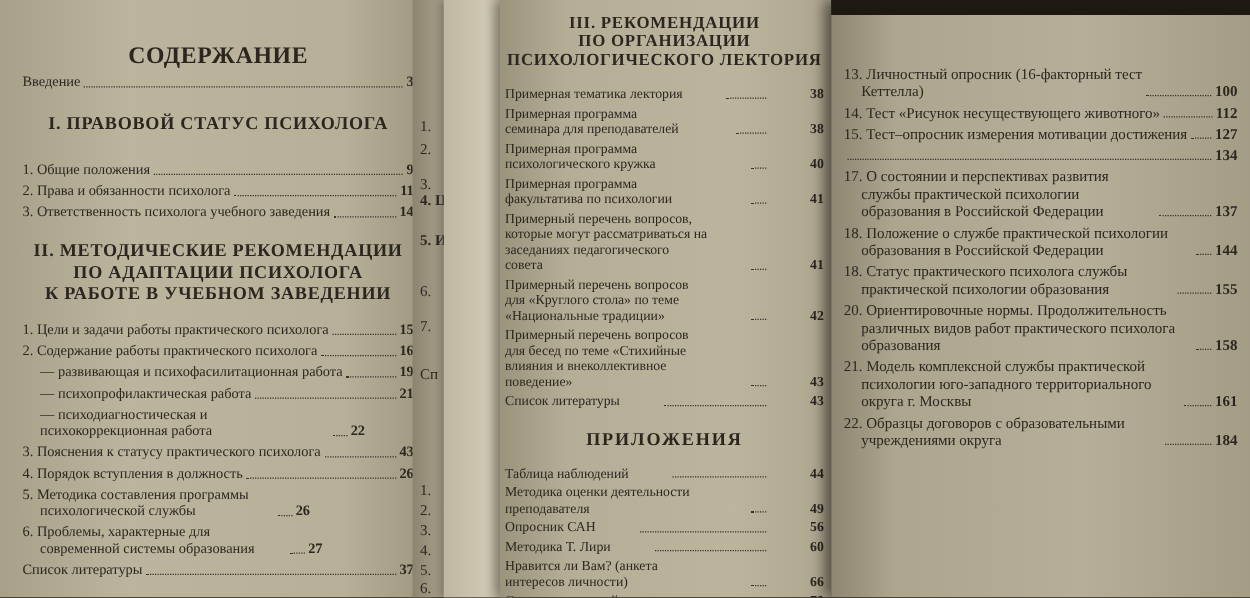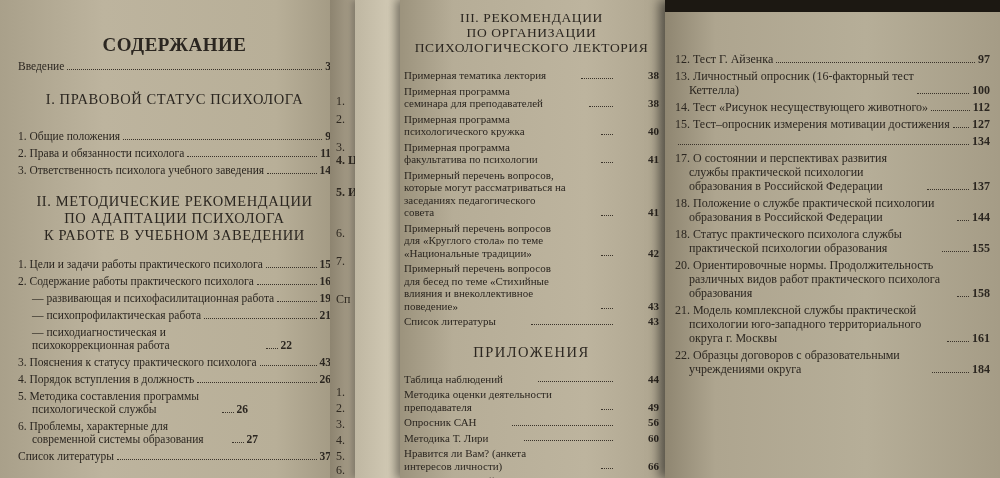--- a/index.html
+++ b/index.html
@@ -35,21 +35,21 @@
     padding: 8px 6px 0 4px;
   }
   #page-right {
     left: 665px; width: 335px;
     background: linear-gradient(90deg, #8f8671 0%, #aea58f 15%, #b6ae98 60%, #a59c86 100%);
     box-shadow: -6px 0 10px rgba(0,0,0,.5);
     border-top: 12px solid #1c1812;
     padding: 40px 10px 0 10px;
   }
   .toc-title { text-align: center; font-weight: bold; font-size: 19px; letter-spacing: .5px; margin: 4px 0 4px; }
-  .section-title { text-align: center; font-weight: normal; font-size: 14.5px; line-height: 17px; letter-spacing: .6px; margin: 10px 0 14px; }
+  .section-title { text-align: center; font-weight: bold; font-size: 14.5px; line-height: 17px; letter-spacing: .6px; margin: 10px 0 14px; }
   .section-title.small { font-size: 13.5px; line-height: 15px; margin: 2px 0 14px; }
   .entry { display: flex; align-items: flex-end; font-size: 11.5px; line-height: 13px; margin-bottom: 4px; }
   .entry .txt { flex: 0 1 auto; }
   .entry .dots { flex: 1 1 auto; border-bottom: 1.5px dotted #3a332a; margin: 0 3px 3px; min-width: 12px; }
   .entry .pg { flex: 0 0 auto; font-weight: bold; }
   .entry.indent1 { padding-left: 14px; }
   .entry.hang .txt { padding-left: 14px; text-indent: -14px; }
   #page-right .entry { font-size: 12px; line-height: 14px; margin-bottom: 3px; }
   #page-mid .entry { font-size: 11px; line-height: 12.5px; margin-bottom: 3px; gap: 32px; }
   .frag { position: absolute; font-size: 12px; color: #2e2820; white-space: nowrap; }
@@ -252,25 +252,20 @@
       <span class="pg">86</span>
     </div>
   <div class="entry">
       <span class="txt">Анкета самоотношения</span>
       <span class="pg">90</span>
     </div>
 
 </div>
 
 <div class="page" id="page-right">
-  <div class="entry hang">
-      <span class="txt">12. Тест Г. Айзенка</span>
-      <span class="dots"></span>
-      <span class="pg">97</span>
-    </div>
   <div class="entry hang" style="padding-right:0">
       <span class="txt" style="width:225px">13. Личностный опросник (16-факторный тест Кеттелла)</span>
       <span class="dots"></span>
       <span class="pg">100</span>
     </div>
   <div class="entry hang">
       <span class="txt">14. Тест «Рисунок несуществующего животного»</span>
       <span class="dots"></span>
       <span class="pg">112</span>
     </div>

